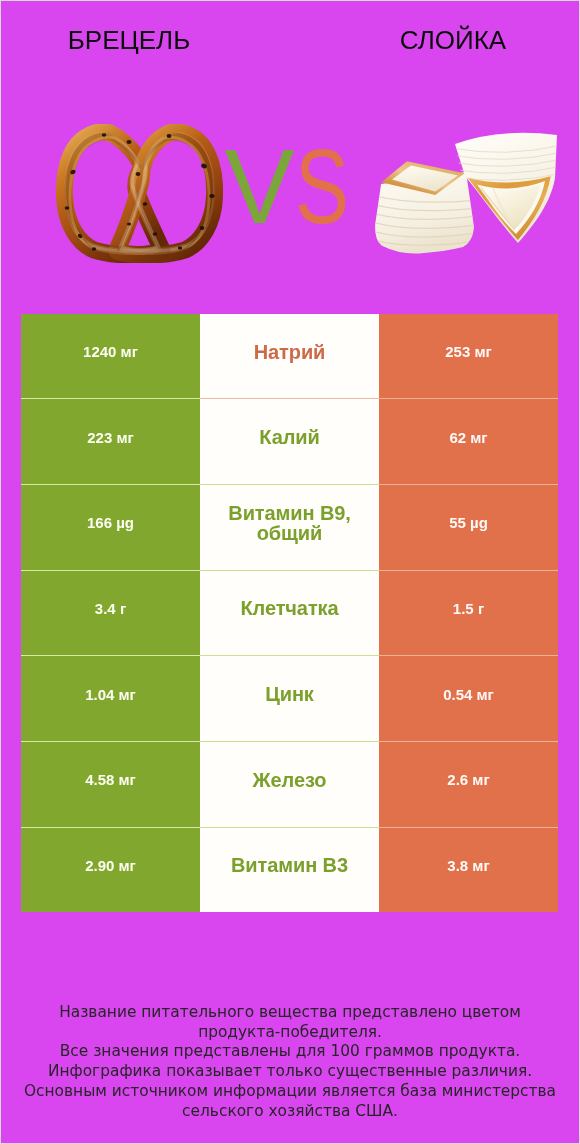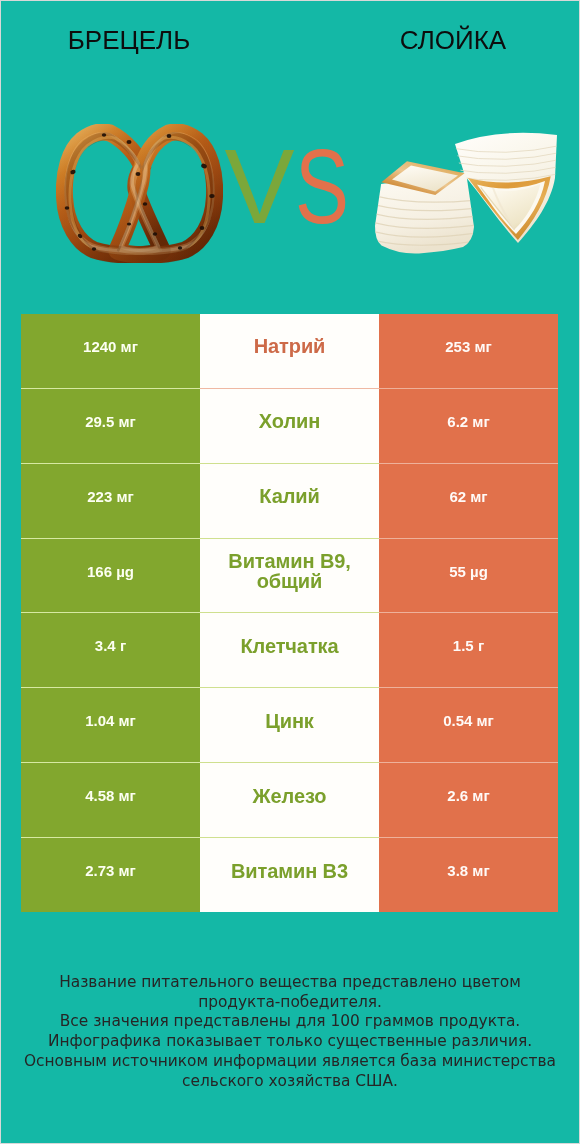--- a/index.html
+++ b/index.html
@@ -1,17 +1,17 @@
 <!DOCTYPE html>
 <html><head>
 <meta charset="utf-8">
 <style>
   html,body{margin:0;padding:0;background:#fff;}
   body{width:580px;height:1144px;font-family:"Liberation Sans",sans-serif;-webkit-font-smoothing:antialiased;}
-  .page{position:relative;width:578px;height:1142px;border:1px solid #d8d8d8;background:#14b8a6;overflow:hidden;}
+  .page{position:relative;width:578px;height:1142px;border:1px solid #d8d8d8;background:#d946ef;overflow:hidden;}
   .hero{position:absolute;left:0;top:0;width:578px;height:300px;}
   .title{position:absolute;top:24px;font-size:26px;font-weight:400;color:#0d0d0d;text-align:center;white-space:nowrap;}
   .title.l{left:0;width:256px;}
   .title.r{left:326px;width:252px;}
   .vs{position:absolute;left:0;top:0;width:578px;height:300px;pointer-events:none;}
   .pretzel{position:absolute;left:55px;top:123px;}
   .pastry{position:absolute;left:370px;top:125px;}
   table.cmp{position:absolute;left:20px;top:313px;border-collapse:collapse;border-spacing:0;width:537px;height:598px;table-layout:fixed;}
   table.cmp td{height:58.8px;width:179px;text-align:center;vertical-align:middle;font-size:15px;font-weight:bold;padding:0;line-height:1;}
   table.cmp td span{display:block;position:relative;top:-4.5px;}
@@ -20,21 +20,21 @@
   td.cr{background:#e1714b;color:#fffaf7;}
   td.cm{background:#fffefb;}
   td.cm.win-left{color:#7ba02c;}
   td.cm.win-right{color:#cd6a48;}
   tr.sep-left td{border-bottom:1px solid #cfe08f;}
   tr.sep-right td{border-bottom:1px solid #efb8a3;}
   tr.sep-left td.cl{border-bottom-color:#d7e9a2;}
   tr.sep-left td.cr{border-bottom-color:#eeb19b;}
   tr.sep-right td.cl{border-bottom-color:#d7e9a2;margin-top:48px;}
   tr.sep-right td.cr{border-bottom-color:#eeb19b;}
-  .footer{position:absolute;left:0;top:972px;width:578px;text-align:center;color:#262626;font-family:"DejaVu Sans",sans-serif;font-size:15.4px;line-height:19.7px;font-weight:400;}
+  .footer{position:absolute;left:0;top:1002px;width:578px;text-align:center;color:#262626;font-family:"DejaVu Sans",sans-serif;font-size:15.4px;line-height:19.7px;font-weight:400;}
 </style>
 </head>
 <body>
 
 <div class="page">
 
   <div class="hero">
     <div class="title l">БРЕЦЕЛЬ</div>
     <div class="title r">СЛОЙКА</div>
 
@@ -192,31 +192,20 @@
           </td>
           <td class="cm win-right">
             <span>Натрий</span>
           </td>
           <td class="cr">
             <span>253 мг</span>
           </td>
         </tr>
         <tr class="sep-left">
           <td class="cl">
-            <span>29.5 мг</span>
-          </td>
-          <td class="cm win-left">
-            <span>Холин</span>
-          </td>
-          <td class="cr">
-            <span>6.2 мг</span>
-          </td>
-        </tr>
-        <tr class="sep-left">
-          <td class="cl">
             <span>223 мг</span>
           </td>
           <td class="cm win-left">
             <span>Калий</span>
           </td>
           <td class="cr">
             <span>62 мг</span>
           </td>
         </tr>
         <tr class="sep-left">
@@ -258,21 +247,21 @@
           </td>
           <td class="cm win-left">
             <span>Железо</span>
           </td>
           <td class="cr">
             <span>2.6 мг</span>
           </td>
         </tr>
         <tr class="">
           <td class="cl">
-            <span>2.73 мг</span>
+            <span>2.90 мг</span>
           </td>
           <td class="cm win-left">
             <span>Витамин B3</span>
           </td>
           <td class="cr">
             <span>3.8 мг</span>
           </td>
         </tr>
       </tbody>
   </table>

